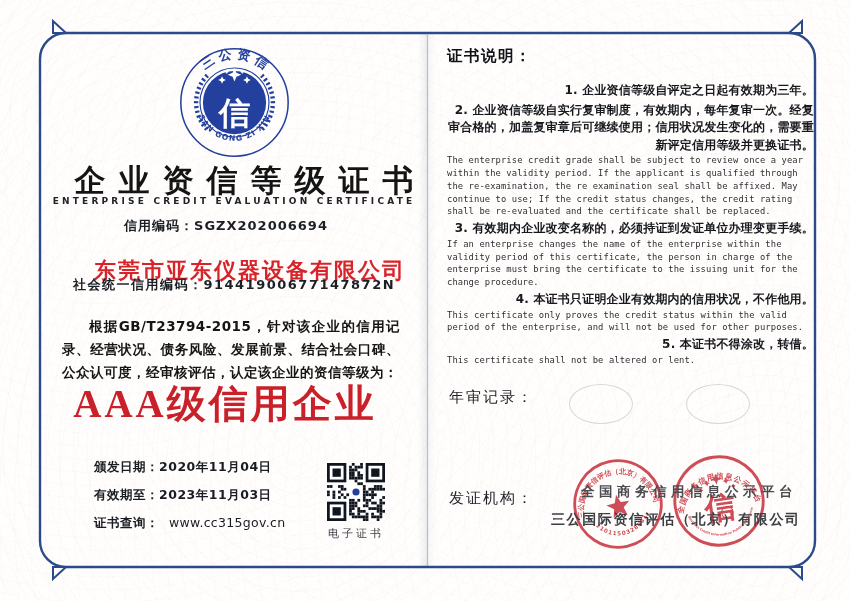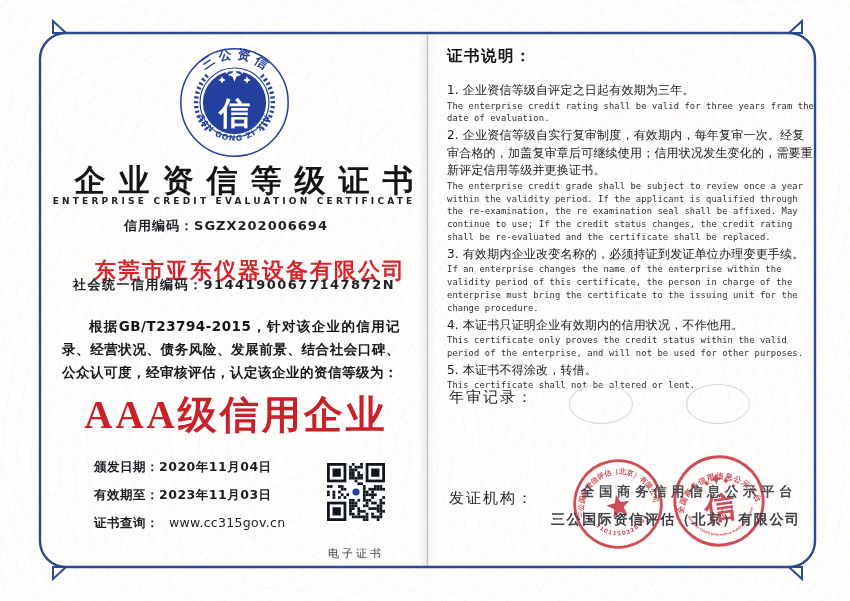--- a/index.html
+++ b/index.html
@@ -25,36 +25,36 @@
   .cert-sub{position:absolute;left:40px;top:196px;width:388px;text-align:center;
       font-size:9px;font-weight:700;letter-spacing:3.2px;color:#20242a;white-space:nowrap;}
   .credit-code{position:absolute;left:32px;top:217px;width:388px;text-align:center;
       font-size:13px;font-weight:700;color:#1b1f26;letter-spacing:1px;}
   .company{position:absolute;left:40px;top:240px;width:388px;text-align:center;margin:16px;
       font-size:22px;font-weight:800;color:#d9232a;letter-spacing:2px;white-space:nowrap;}
   .social-code{position:absolute;left:40px;top:276px;width:388px;text-align:center;
       font-size:13px;font-weight:700;color:#1b1f26;letter-spacing:1.5px;}
   .body-par{position:absolute;left:62px;top:301px;width:338px;font-size:13.5px;line-height:1.72;
       font-weight:600;color:#151515;text-align:justify;text-indent:2em;letter-spacing:.5px;}
-  .rating{position:absolute;left:40px;top:372px;width:360px;text-align:center;margin:16px;
+  .rating{position:absolute;left:40px;top:372px;width:360px;text-align:center;margin:5px;
       font-family:"Liberation Serif","DejaVu Serif",serif;font-size:39px;font-weight:900;
       color:#c9202a;letter-spacing:3px;white-space:nowrap;}
   .dates{position:absolute;left:94px;top:459px;font-size:12.5px;font-weight:700;color:#191c22;}
   .dates .row{margin-bottom:11px;letter-spacing:.5px;}
   .dates .query .url{font-weight:400;margin-left:10px;letter-spacing:.3px;}
   .qr{position:absolute;left:327px;top:463px;width:58px;height:58px;}
   .qr-caption{position:absolute;left:323px;top:526px;width:66px;text-align:center;
-      font-size:11px;color:#3d4046;letter-spacing:3px;margin-top:20px;}
+      font-size:11px;color:#3d4046;letter-spacing:3px;}
 
   
   .r-heading{position:absolute;left:447px;top:46px;font-size:15.5px;font-weight:700;
       color:#101317;letter-spacing:1.5px;}
   .clauses{position:absolute;left:447px;top:82px;width:367px;}
   .clause{margin-bottom:2px;}
-  .clause .zh{font-size:12px;font-weight:400;color:#16181d;line-height:1.46;letter-spacing:.2px;}
+  .clause .zh{font-size:12px;font-weight:700;color:#16181d;line-height:1.46;letter-spacing:.2px;text-align:right;}
   .clause .en{font-family:"DejaVu Sans Mono","Liberation Mono",monospace;font-size:8.8px;
       color:#2d2f34;line-height:1.46;letter-spacing:.1px;}
   .annual-label{position:absolute;left:449px;top:388px;font-size:15px;color:#1d2026;letter-spacing:2px;}
   .seal-ellipse{position:absolute;width:62px;height:38px;border:1px solid #d8d8d6;border-radius:50%;}
   .se1{left:569px;top:384px;} .se2{left:686px;top:384px;}
   .issuer-label{position:absolute;left:449px;top:489px;font-size:15px;color:#1d2026;letter-spacing:2px;}
   .stamp{position:absolute;opacity:.9;}
   .stampA{left:571px;top:457px;width:94px;height:94px;}
   .stampB{left:671px;top:453px;width:96px;height:96px;}
   .issuer-line1{position:absolute;left:581px;top:483px;z-index:3;font-size:13.5px;font-weight:700;
@@ -265,21 +265,20 @@
     <circle cx="10.5" cy="10.5" r="1.7" fill="#ffffff"></circle>
     <circle cx="10.5" cy="10.5" r="1.3" fill="#23409f"></circle>
   </svg>
   <div class="qr-caption">电子证书</div>
 
   <div class="r-heading">证书说明：</div>
 
   <div class="clauses">
     <div class="clause">
       <div class="zh">1. 企业资信等级自评定之日起有效期为三年。</div>
-      <div class="en">The enterprise credit rating shall be valid for three years fram the date of evaluation.</div>
     </div>
     <div class="clause">
       <div class="zh">2. 企业资信等级自实行复审制度，有效期内，每年复审一次。经复审合格的，加盖复审章后可继续使用；信用状况发生变化的，需要重新评定信用等级并更换证书。</div>
       <div class="en">The enterprise credit grade shall be subject to review once a year within the validity period. If the applicant is qualified through the re-examination, the re examination seal shall be affixed. May continue to use; If the credit status changes, the credit rating shall be re-evaluated and the certificate shall be replaced.</div>
     </div>
     <div class="clause">
       <div class="zh">3. 有效期内企业改变名称的，必须持证到发证单位办理变更手续。</div>
       <div class="en">If an enterprise changes the name of the enterprise within the validity period of this certificate, the person in charge of the enterprise must bring the certificate to the issuing unit for the change procedure.</div>
     </div>
     <div class="clause">

